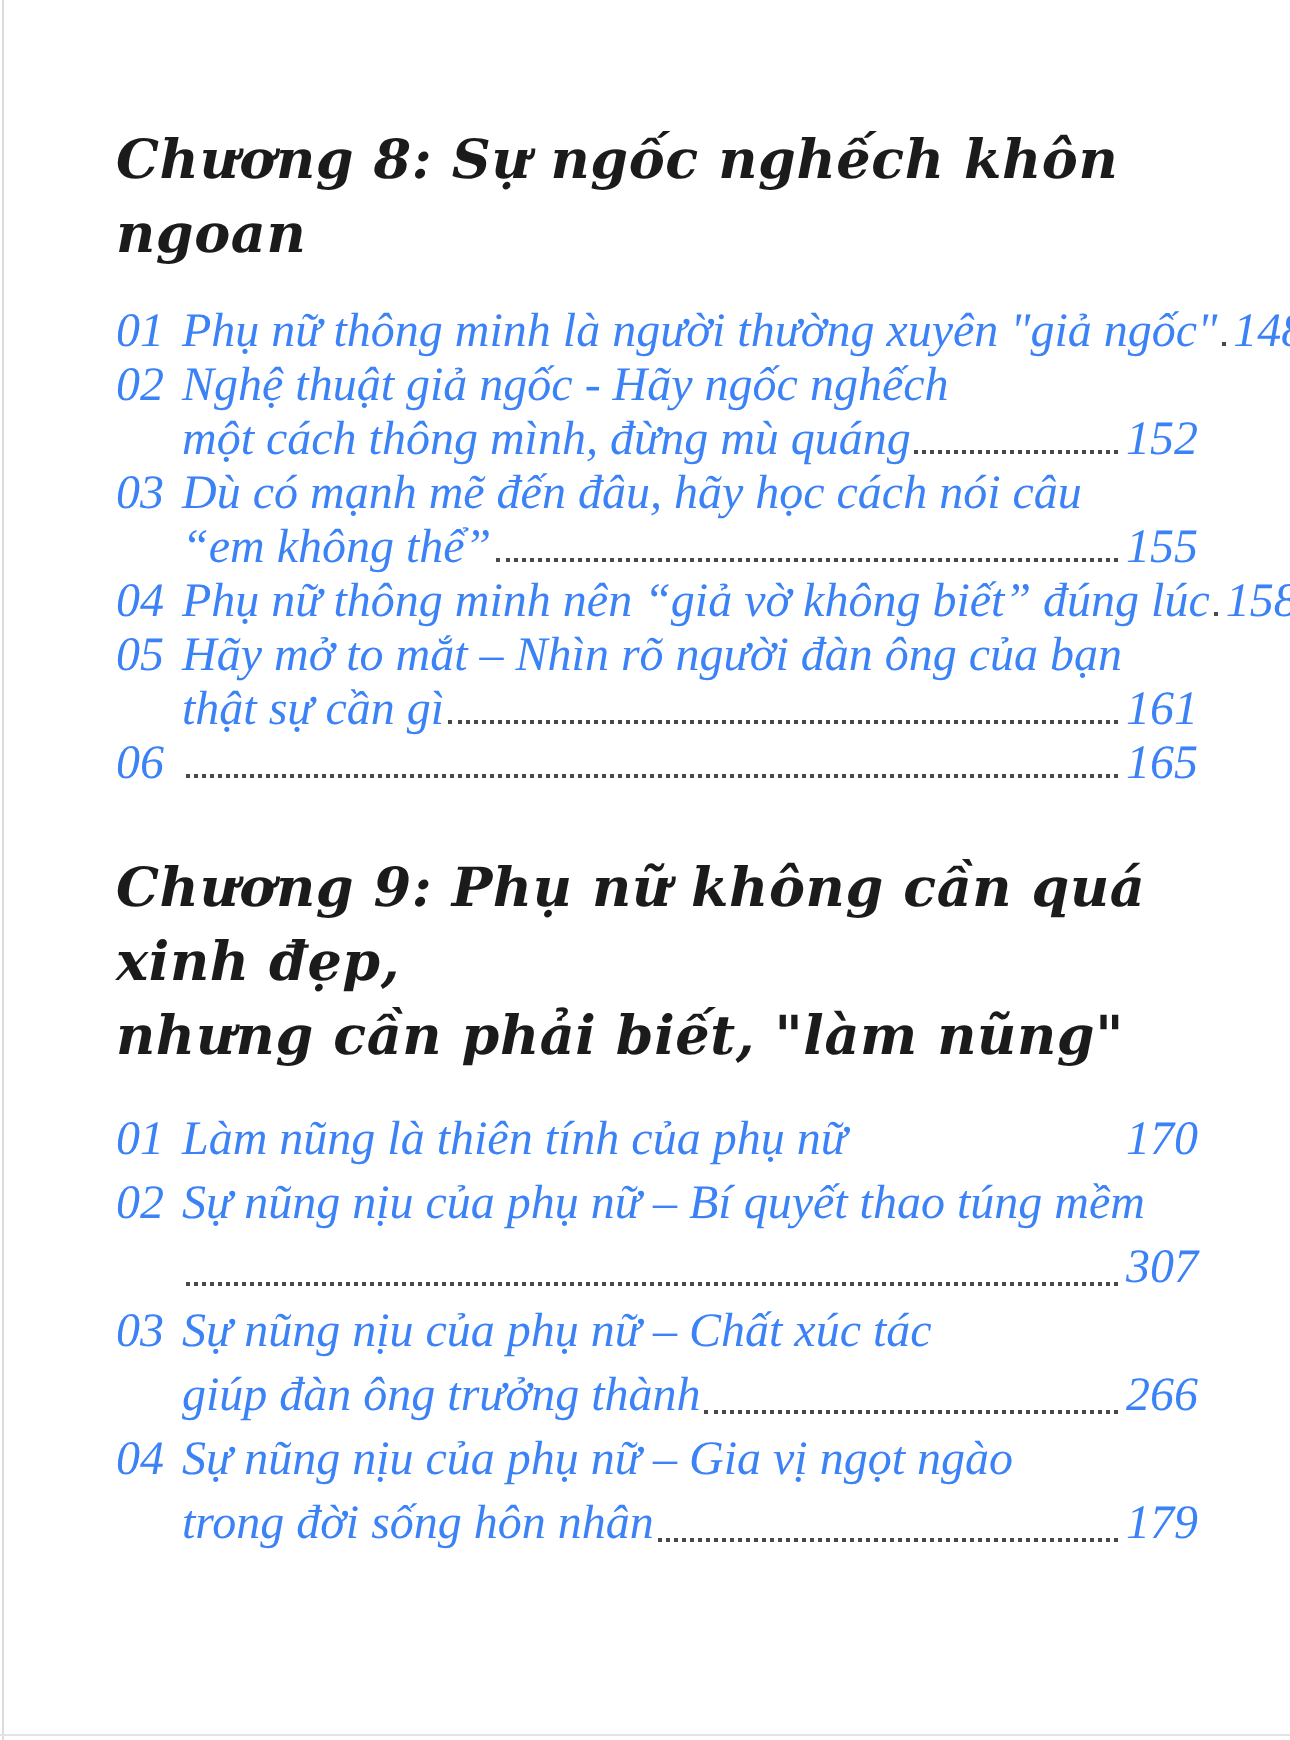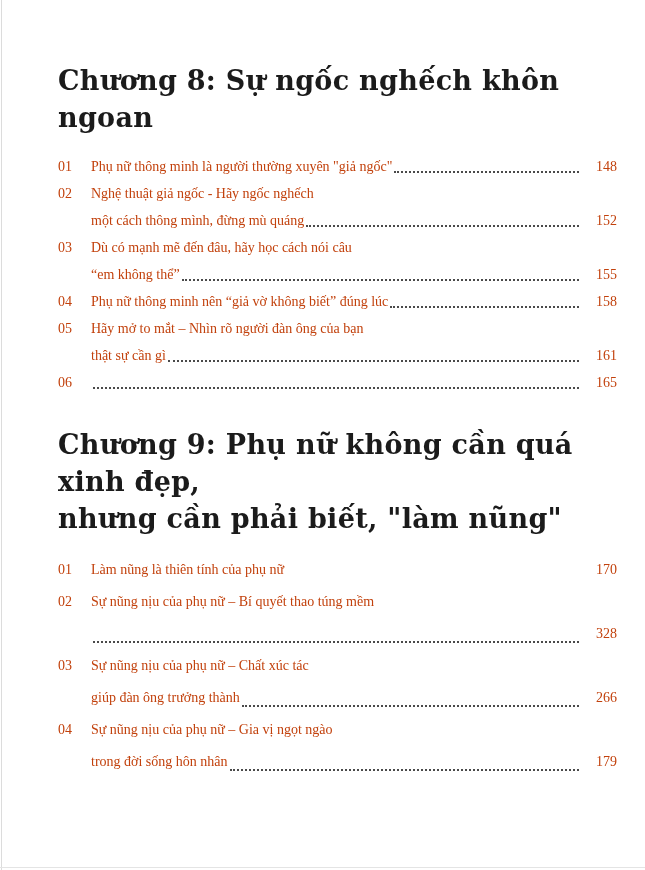--- a/index.html
+++ b/index.html
@@ -26,39 +26,40 @@
   .edge-bottom {
     position: absolute;
     left: 0; right: 0; bottom: 2px;
     height: 1px;
     background: #e4e4e4;
   }
   .content {
     position: relative;
     box-sizing: border-box;
     width: 100%;
-    padding: 62px 28px 0 58px;
+    padding: 62px 46px 0 58px;
+    font-style: italic;
   }
   .chapter { margin: 0; }
   .chapter + .chapter { margin-top: 30px; }
   .chapter-title {
     font-family: "DejaVu Serif", serif;
     font-weight: 600;
     font-size: 27px;
     line-height: 37px;
     letter-spacing: 0.3px;
     color: #1b1b1b;
     margin: 0 0 17px 0;
   }
   .toc-line {
     display: flex;
     align-items: center;
-    font-size: 14px;
+    font-size: 24px;
     line-height: 27px;
-    color: #c2410c;
+    color: #3b82f6;
   }
   .chapter[data-idx="1"] .toc-line { line-height: 32px; }
   .toc-num {
     flex: 0 0 33px;
     font-variant-numeric: lining-nums;
   }
   .toc-text { white-space: nowrap; }
   .fill {
     flex: 1 1 auto;
     position: relative;
@@ -155,21 +156,21 @@
         </div>
         <div class="toc-line">
           <span class="toc-num">02</span>
           <span class="toc-text">Sự nũng nịu của phụ nữ – Bí quyết thao túng mềm</span>
           <span class="fill"></span>
           <span class="toc-page"></span>
         </div>
         <div class="toc-line">
           <span class="toc-num"></span>
           <span class="fill dots"></span>
-          <span class="toc-page">328</span>
+          <span class="toc-page">307</span>
         </div>
         <div class="toc-line">
           <span class="toc-num">03</span>
           <span class="toc-text">Sự nũng nịu của phụ nữ – Chất xúc tác</span>
           <span class="fill"></span>
           <span class="toc-page"></span>
         </div>
         <div class="toc-line">
           <span class="toc-num"></span>
           <span class="toc-text">giúp đàn ông trưởng thành</span>

